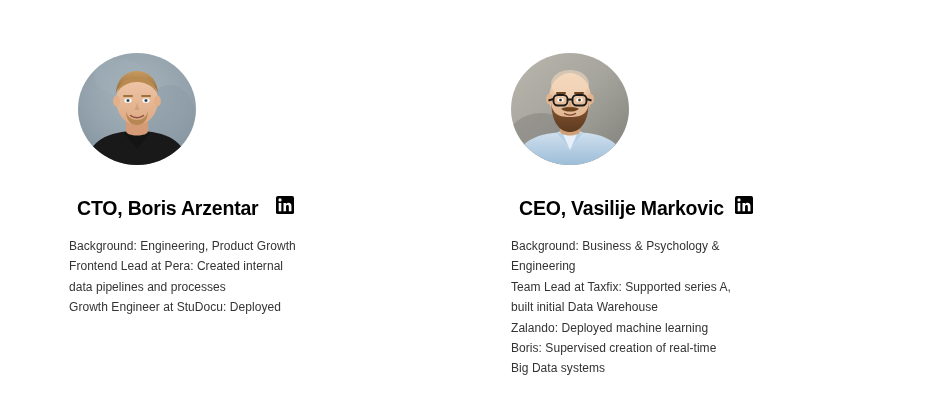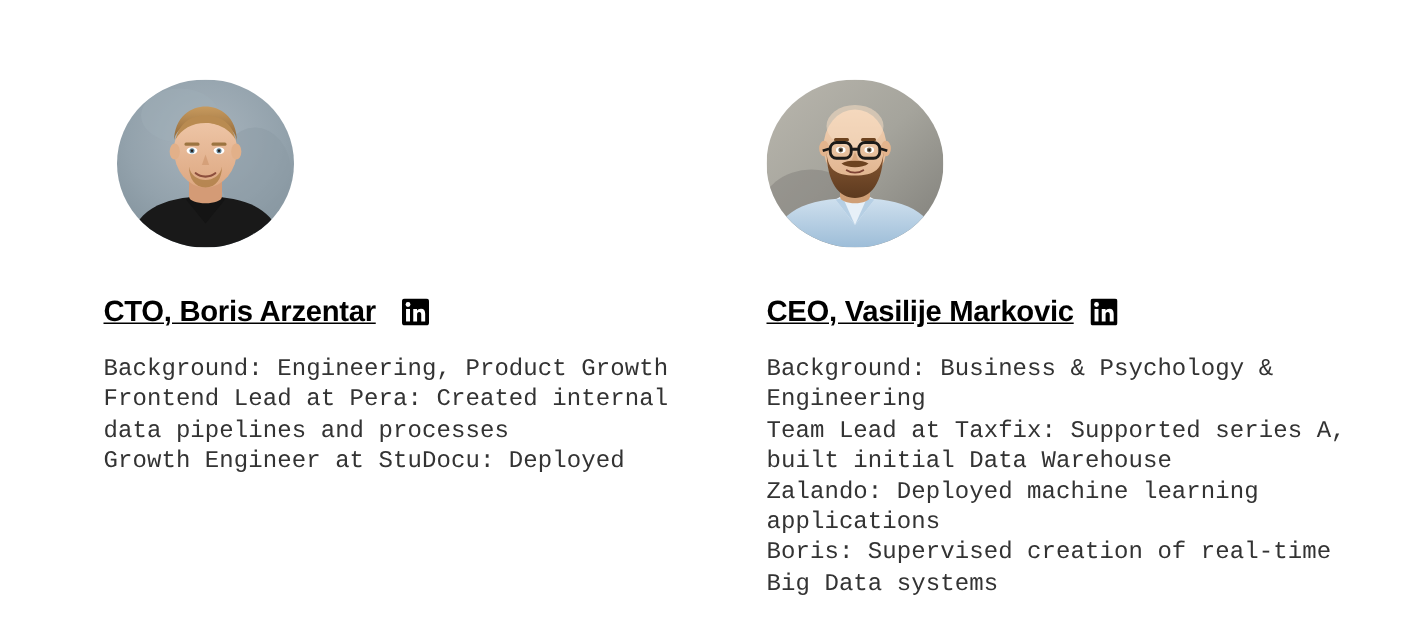--- a/index.html
+++ b/index.html
@@ -39,25 +39,23 @@
   }
   .profile-left  .avatar { left: 9px; }
   .profile-right .avatar { left: 0px; }
 
   .avatar svg { display: block; width: 100%; height: 100%; }
 
   
   .heading-row {
     position: absolute;
     top: 196px;
-    left: 0;
+    left: 8px;
     display: flex;
-    align-items: center;
     white-space: nowrap;
-    text-decoration: underline;
   }
   .profile-name {
     font-size: 19.5px;
     font-weight: bold;
     color: #000000;
     letter-spacing: -0.2px;
     line-height: 24px;
   }
   .li-icon {
     display: inline-block;
@@ -67,25 +65,24 @@
   }
   .profile-left  .li-icon { margin-left: 17px; }
   .profile-right .li-icon { margin-left: 11px; }
   .li-icon svg { display: block; width: 18px; height: 18px; }
 
   
   .bio {
     position: absolute;
     top: 236px;
     left: 0;
-    font-size: 16px;
+    font-size: 12px;
     line-height: 20.4px;
     color: #333333;
     letter-spacing: 0.05px;
-    font-family: Liberation Mono, monospace;
   }
   .bio-line { white-space: nowrap; }
 </style>
 </head>
 <body>
 
 <div class="slide">
 
   <div class="profile profile-left">
 
@@ -240,19 +237,18 @@
         </svg>
       </span>
     </div>
 
     <div class="bio">
       <div class="bio-line">Background: Business &amp; Psychology &amp;</div>
       <div class="bio-line">Engineering</div>
       <div class="bio-line">Team Lead at Taxfix: Supported series A,</div>
       <div class="bio-line">built initial Data Warehouse</div>
       <div class="bio-line">Zalando: Deployed machine learning</div>
-      <div class="bio-line">applications</div>
       <div class="bio-line">Boris: Supervised creation of real-time</div>
       <div class="bio-line">Big Data systems</div>
     </div>
   </div>
 
 </div>
 
 </body></html>

